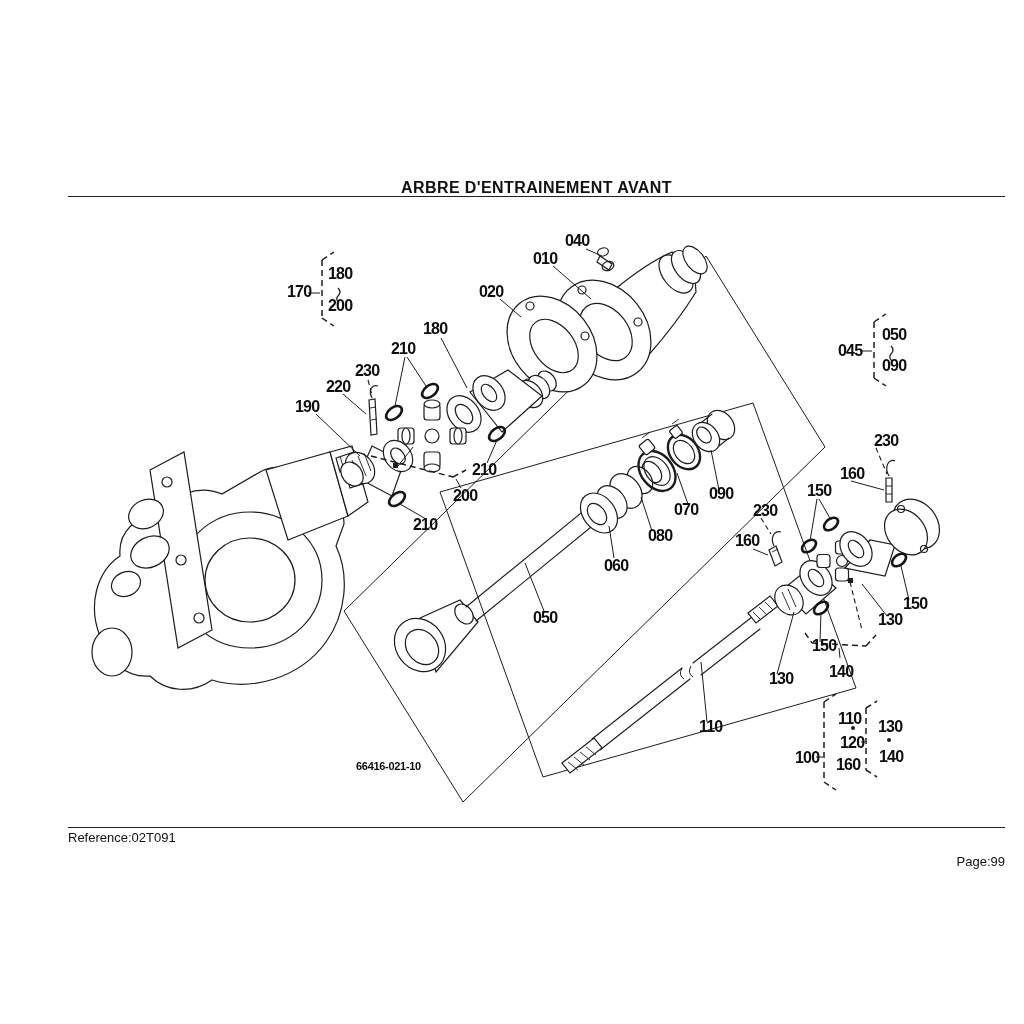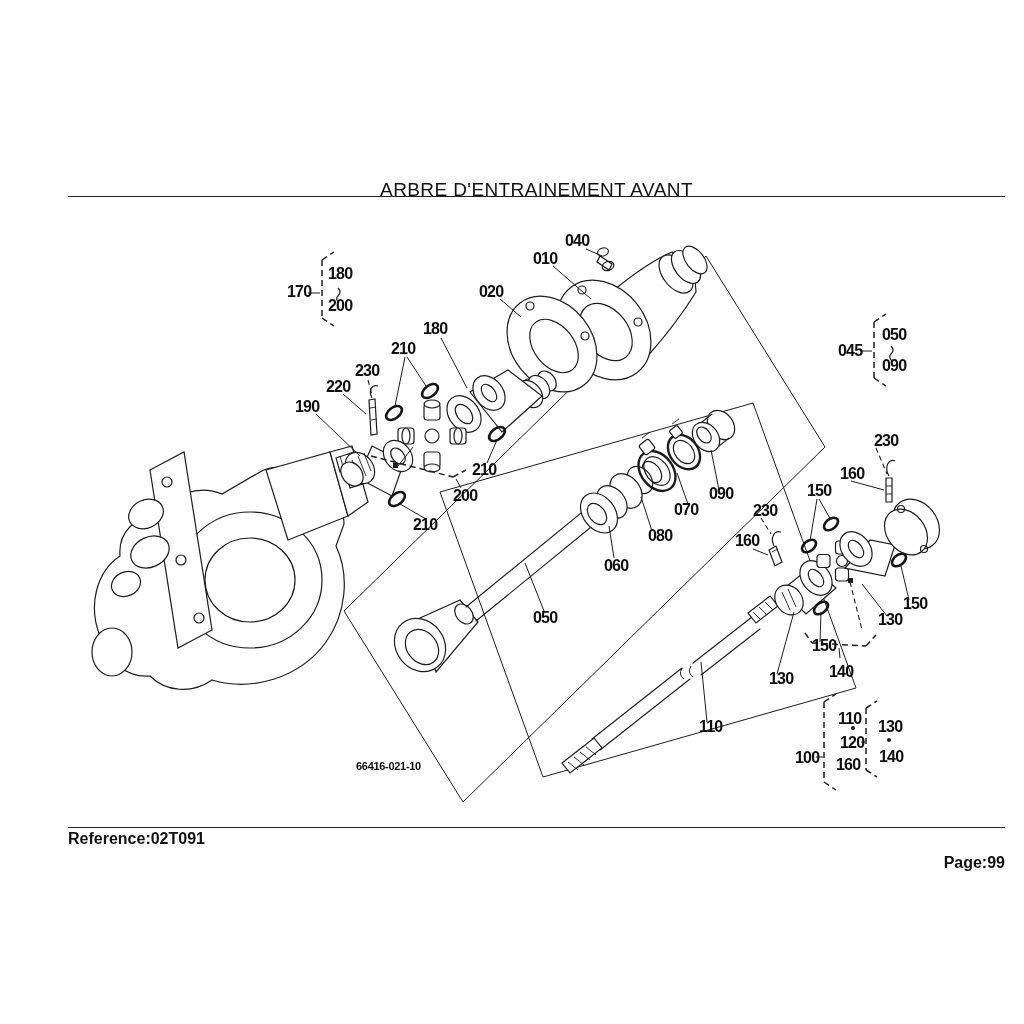--- a/index.html
+++ b/index.html
@@ -1,22 +1,22 @@
 <!DOCTYPE html>
 <html><head>
 <meta charset="utf-8">
 <style>
   html,body{margin:0;padding:0;background:#fff;}
   body{width:1024px;height:1024px;position:relative;font-family:"Liberation Sans",sans-serif;color:#111;}
   .title{position:absolute;top:179px;left:68px;width:937px;text-align:center;
-         font-weight:normal;font-size:19px;letter-spacing:.4px;}
+         font-weight:bold;font-size:16px;letter-spacing:.4px;}
   .rule{position:absolute;left:68px;width:937px;border-top:1.7px solid #222;height:0;}
   .rule.top{top:196px;}
   .rule.bottom{top:827px;}
-  .foot{position:absolute;top:830px;font-weight:bold;font-size:16px;}
+  .foot{position:absolute;top:830px;font-weight:normal;font-size:13px;}
   .foot.left{left:68px;}
   .foot.right{right:19px;margin-top:24px;}
   svg{position:absolute;top:0;left:0;}
   .ln{stroke:#1c1c1c;stroke-width:1.1;fill:none;stroke-linecap:round;}
   .thin{stroke:#1c1c1c;stroke-width:1;fill:none;}
   .pt{stroke:#1c1c1c;stroke-width:1.2;fill:#fff;}
   .ptn{stroke:#1c1c1c;stroke-width:1.2;fill:none;}
   .ring{stroke:#141414;stroke-width:2.6;fill:none;}
   .dash{stroke:#1c1c1c;stroke-width:1.1;fill:none;stroke-dasharray:5 3.5;}
   .bdash{stroke:#1c1c1c;stroke-width:1.5;fill:none;stroke-dasharray:6 4;}

